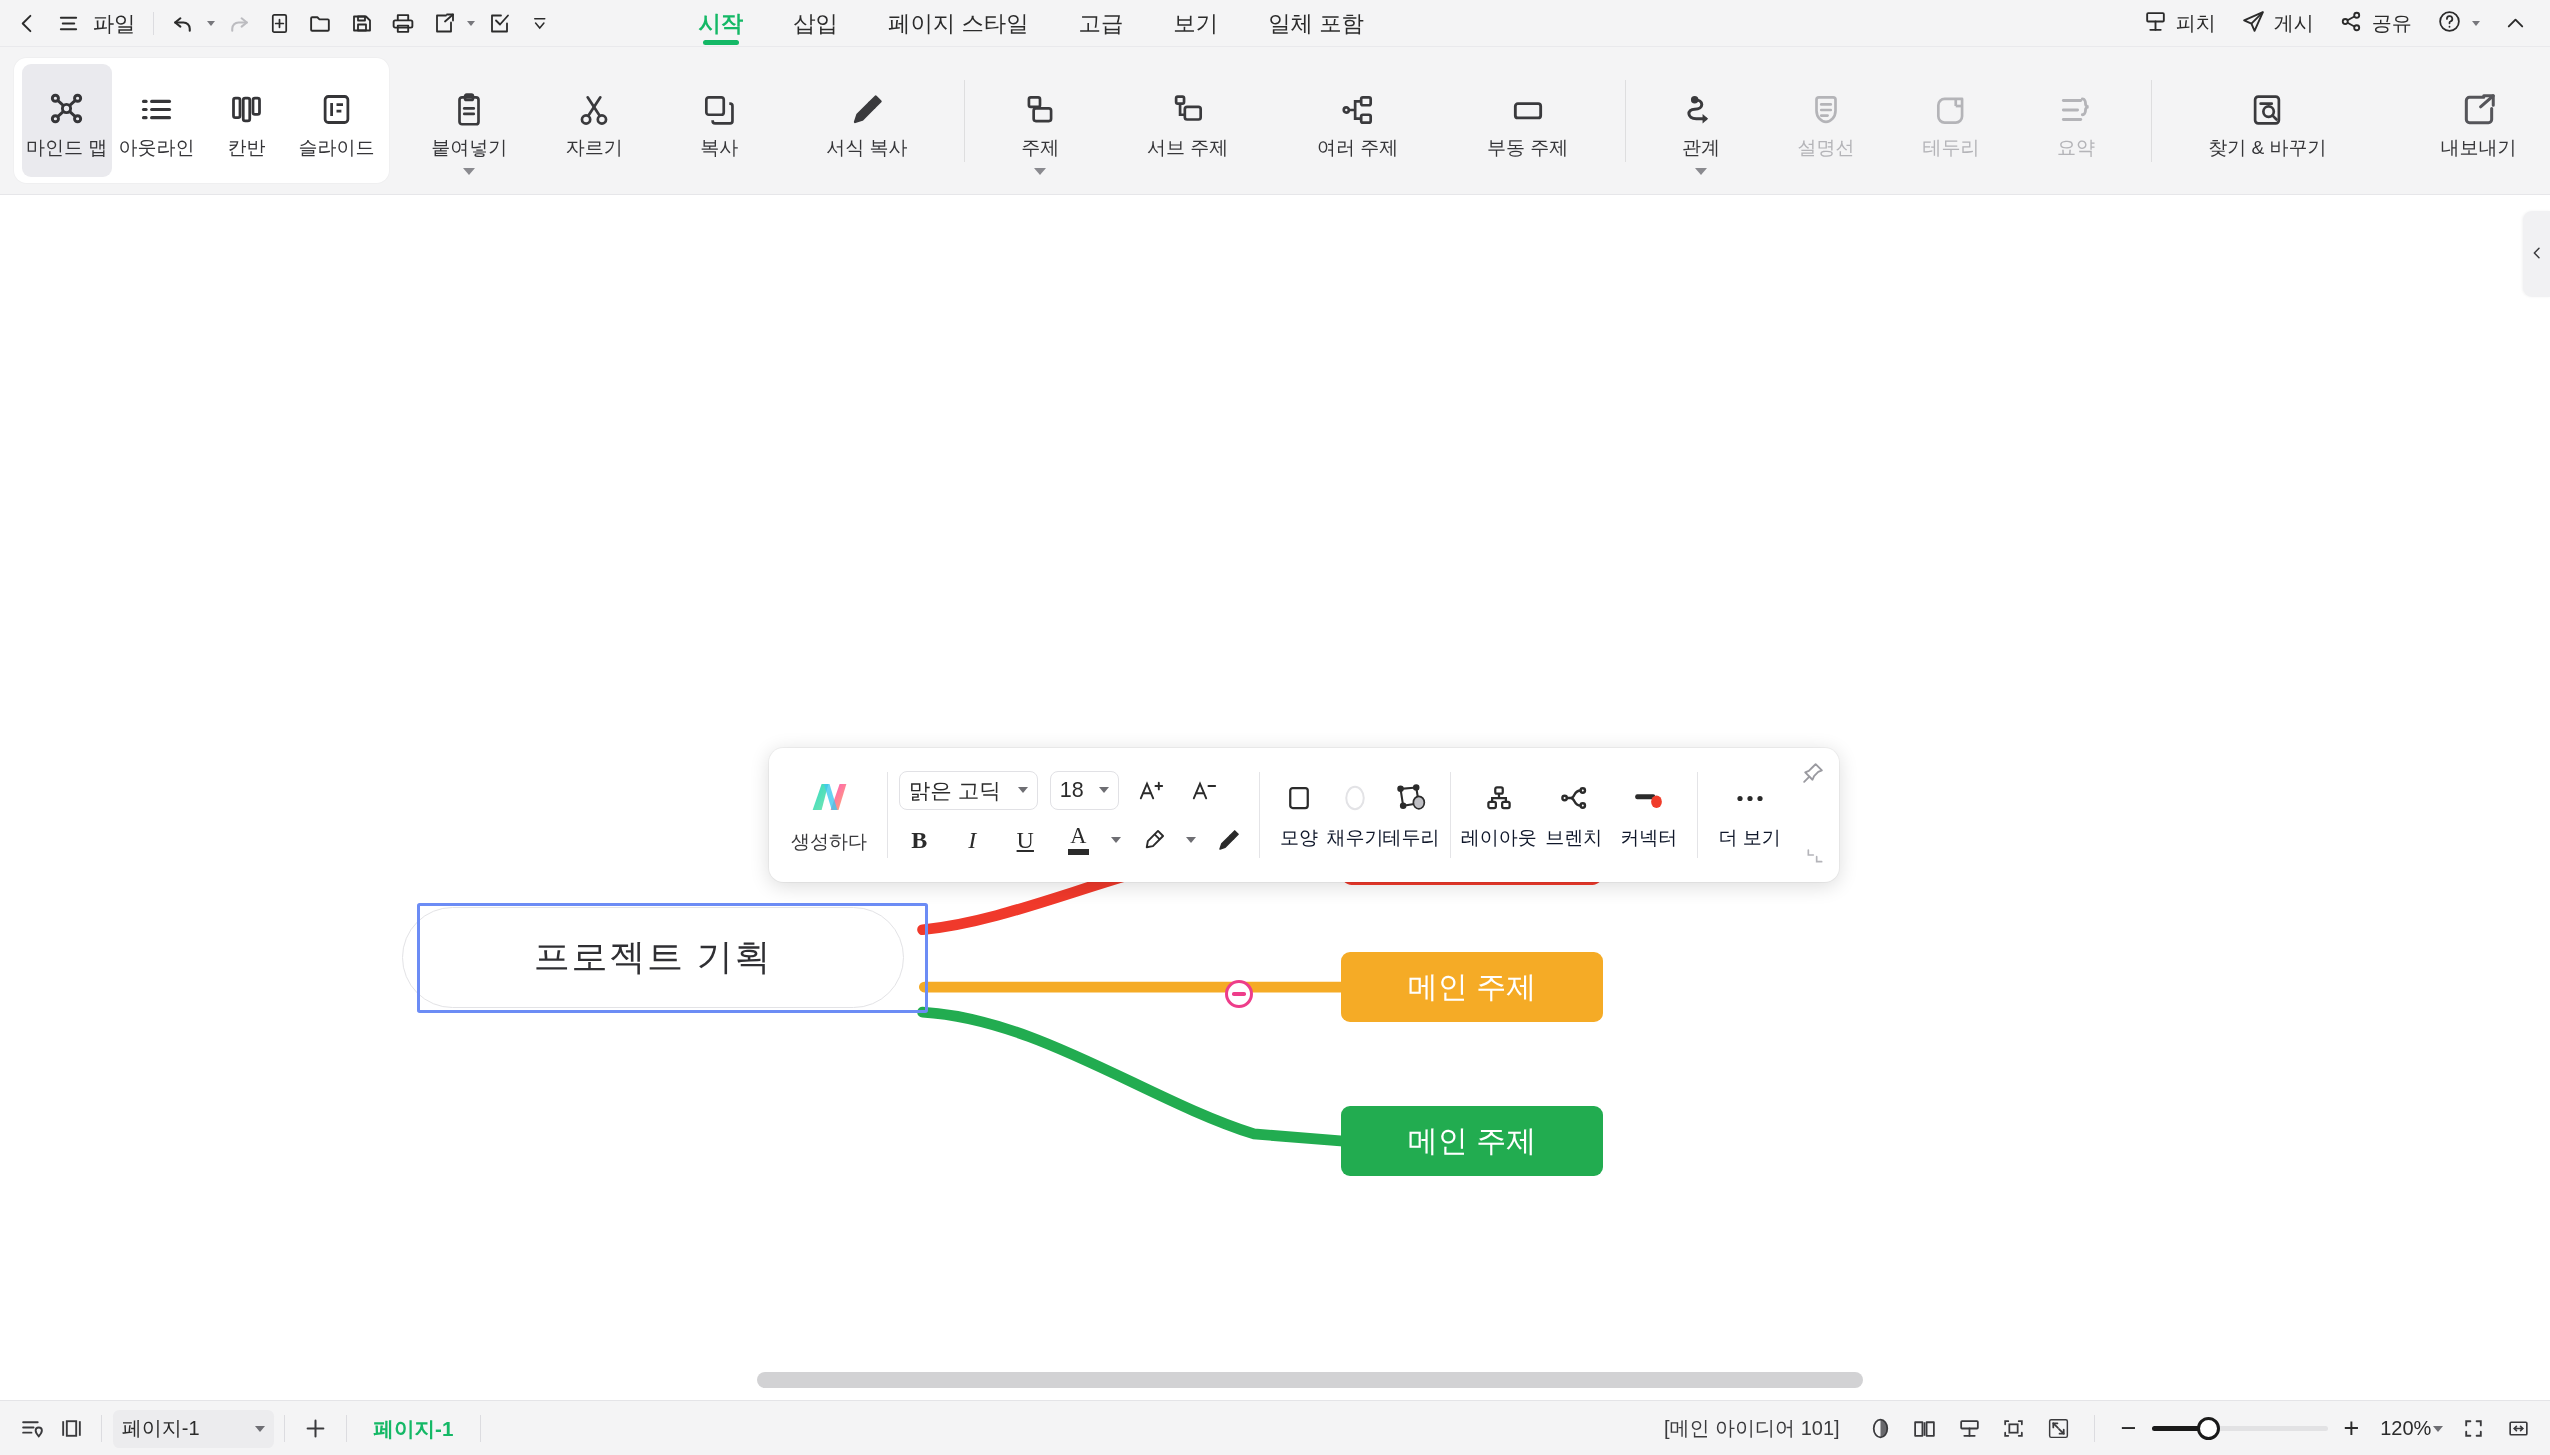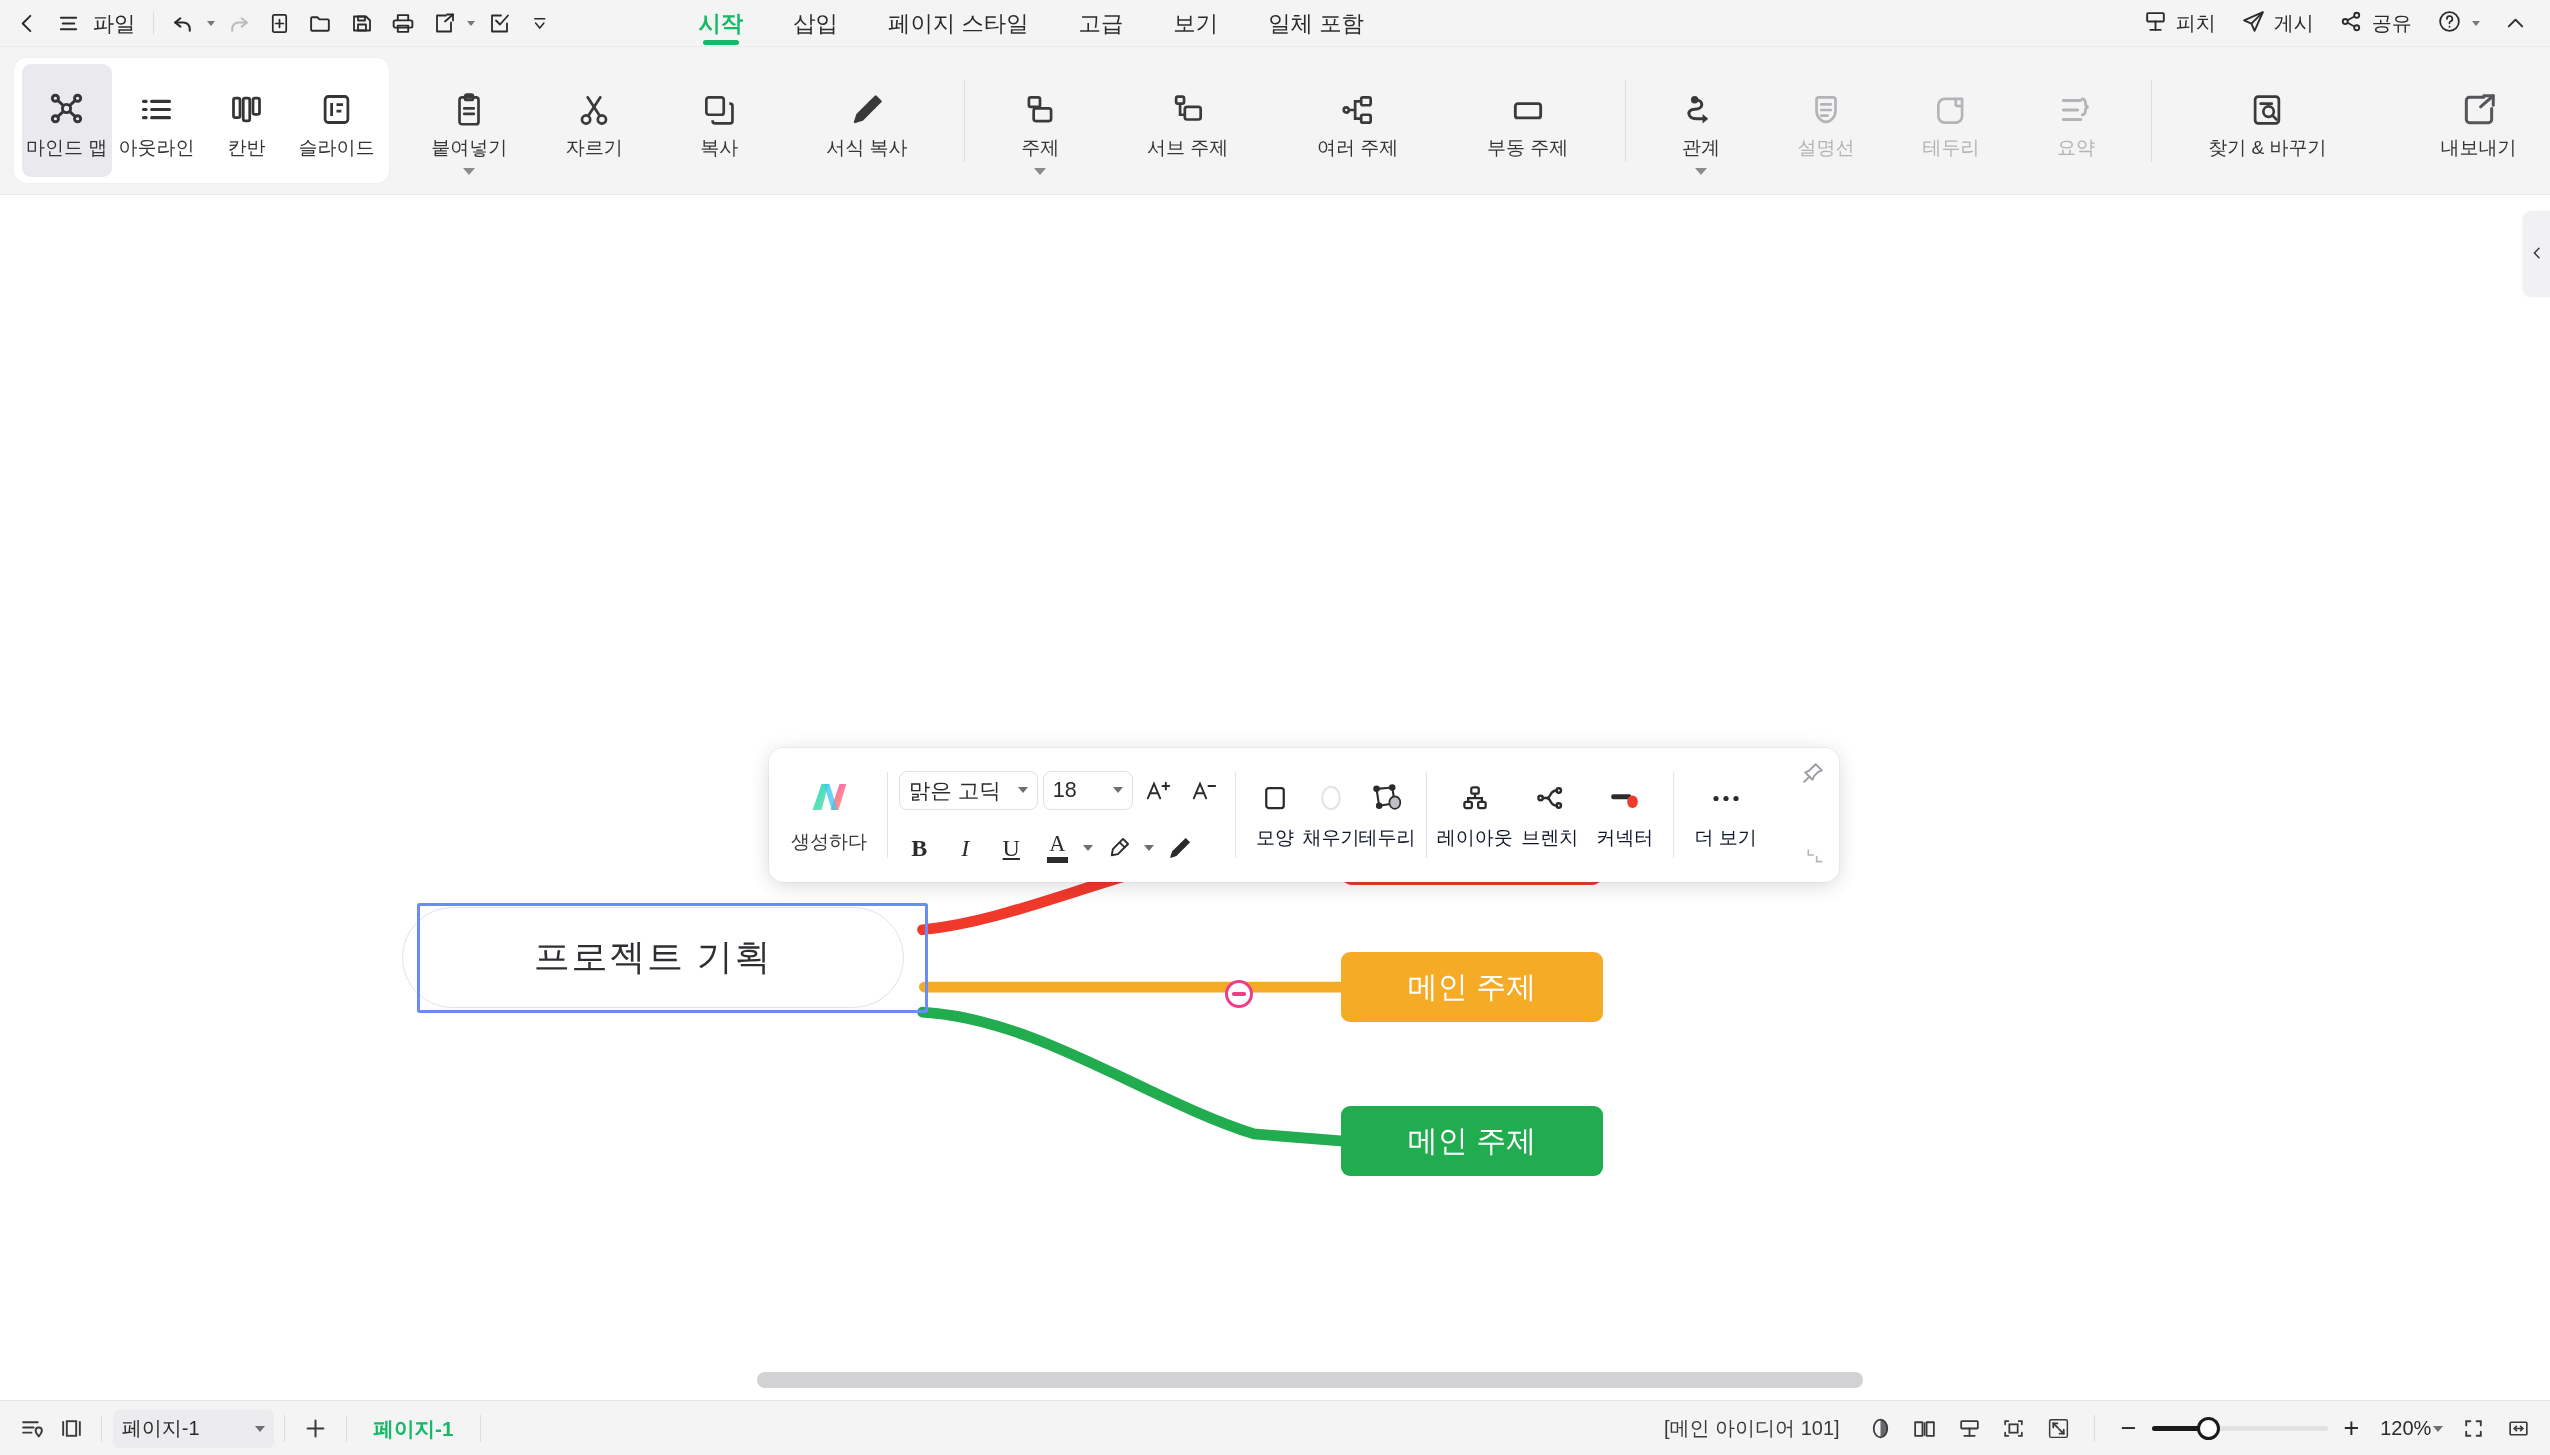--- a/index.html
+++ b/index.html
@@ -129,28 +129,28 @@
   .fmt-toolbar {
     position: absolute; left: 769px; top: 553px; width: 1070px; height: 134px;
     background: #ffffff; border-radius: 14.3px;
     box-shadow: 0 3.6px 20px rgba(0,0,0,0.14), 0 0 0 0.9px rgba(0,0,0,0.04);
     display: flex; align-items: center; padding: 0 12.5px; z-index: 20;
   }
   .ft-ai { width: 95px; display:flex; flex-direction:column; align-items:center; gap:5.4px; cursor:pointer; }
   .ft-ai .lbl3 { font-size: 19px; color: #3a3a3d; }
   .ft-sep { width: 0.9px; height: 86px; background: #e4e4e7; margin: 0 10.7px; }
   .ft-cols { display: flex; flex-direction: column; gap: 9px; }
-  .ft-row { display: flex; align-items: center; gap: 5px; margin-top: 8px; }
+  .ft-row { display: flex; align-items: center; gap: 12px; }
   .sel-box {
     display: flex; align-items: center; justify-content: space-between;
     border: 0.9px solid #e1e1e5; border-radius: 8px; background: #fff;
     height: 39px; padding: 0 9px; cursor: pointer; font-size: 21.5px; color:#2b2b2b;
   }
   .sel-font { width: 139px; }
-  .sel-size { width: 90px; }
+  .sel-size { width: 69px; }
   .icon-btn { width: 41px; height: 41px; display:flex; align-items:center; justify-content:center;
               border-radius: 6.3px; cursor:pointer; color:#2b2b2b; font-size: 24px; }
   .mini-caret { width:0;height:0;border-left:5.4px solid transparent;border-right:5.4px solid transparent;border-top:6.3px solid #6e6e73; }
   .ft-group { display:flex; flex-direction:column; align-items:center; justify-content:center; gap:7.2px; width: 56px; cursor:pointer; }
   .ft-group .lbl4 { font-size: 19px; color: #0f172a; white-space: nowrap; }
   .ft-group .gic { height: 38px; display:flex; align-items:center; }
   .pin { position:absolute; right: 14.3px; top: 12.5px; cursor:pointer; color:#9a9aa0; }
   .resize-h { position:absolute; right: 14.3px; bottom: 14.3px; color:#b4b4b9; }
 
   

